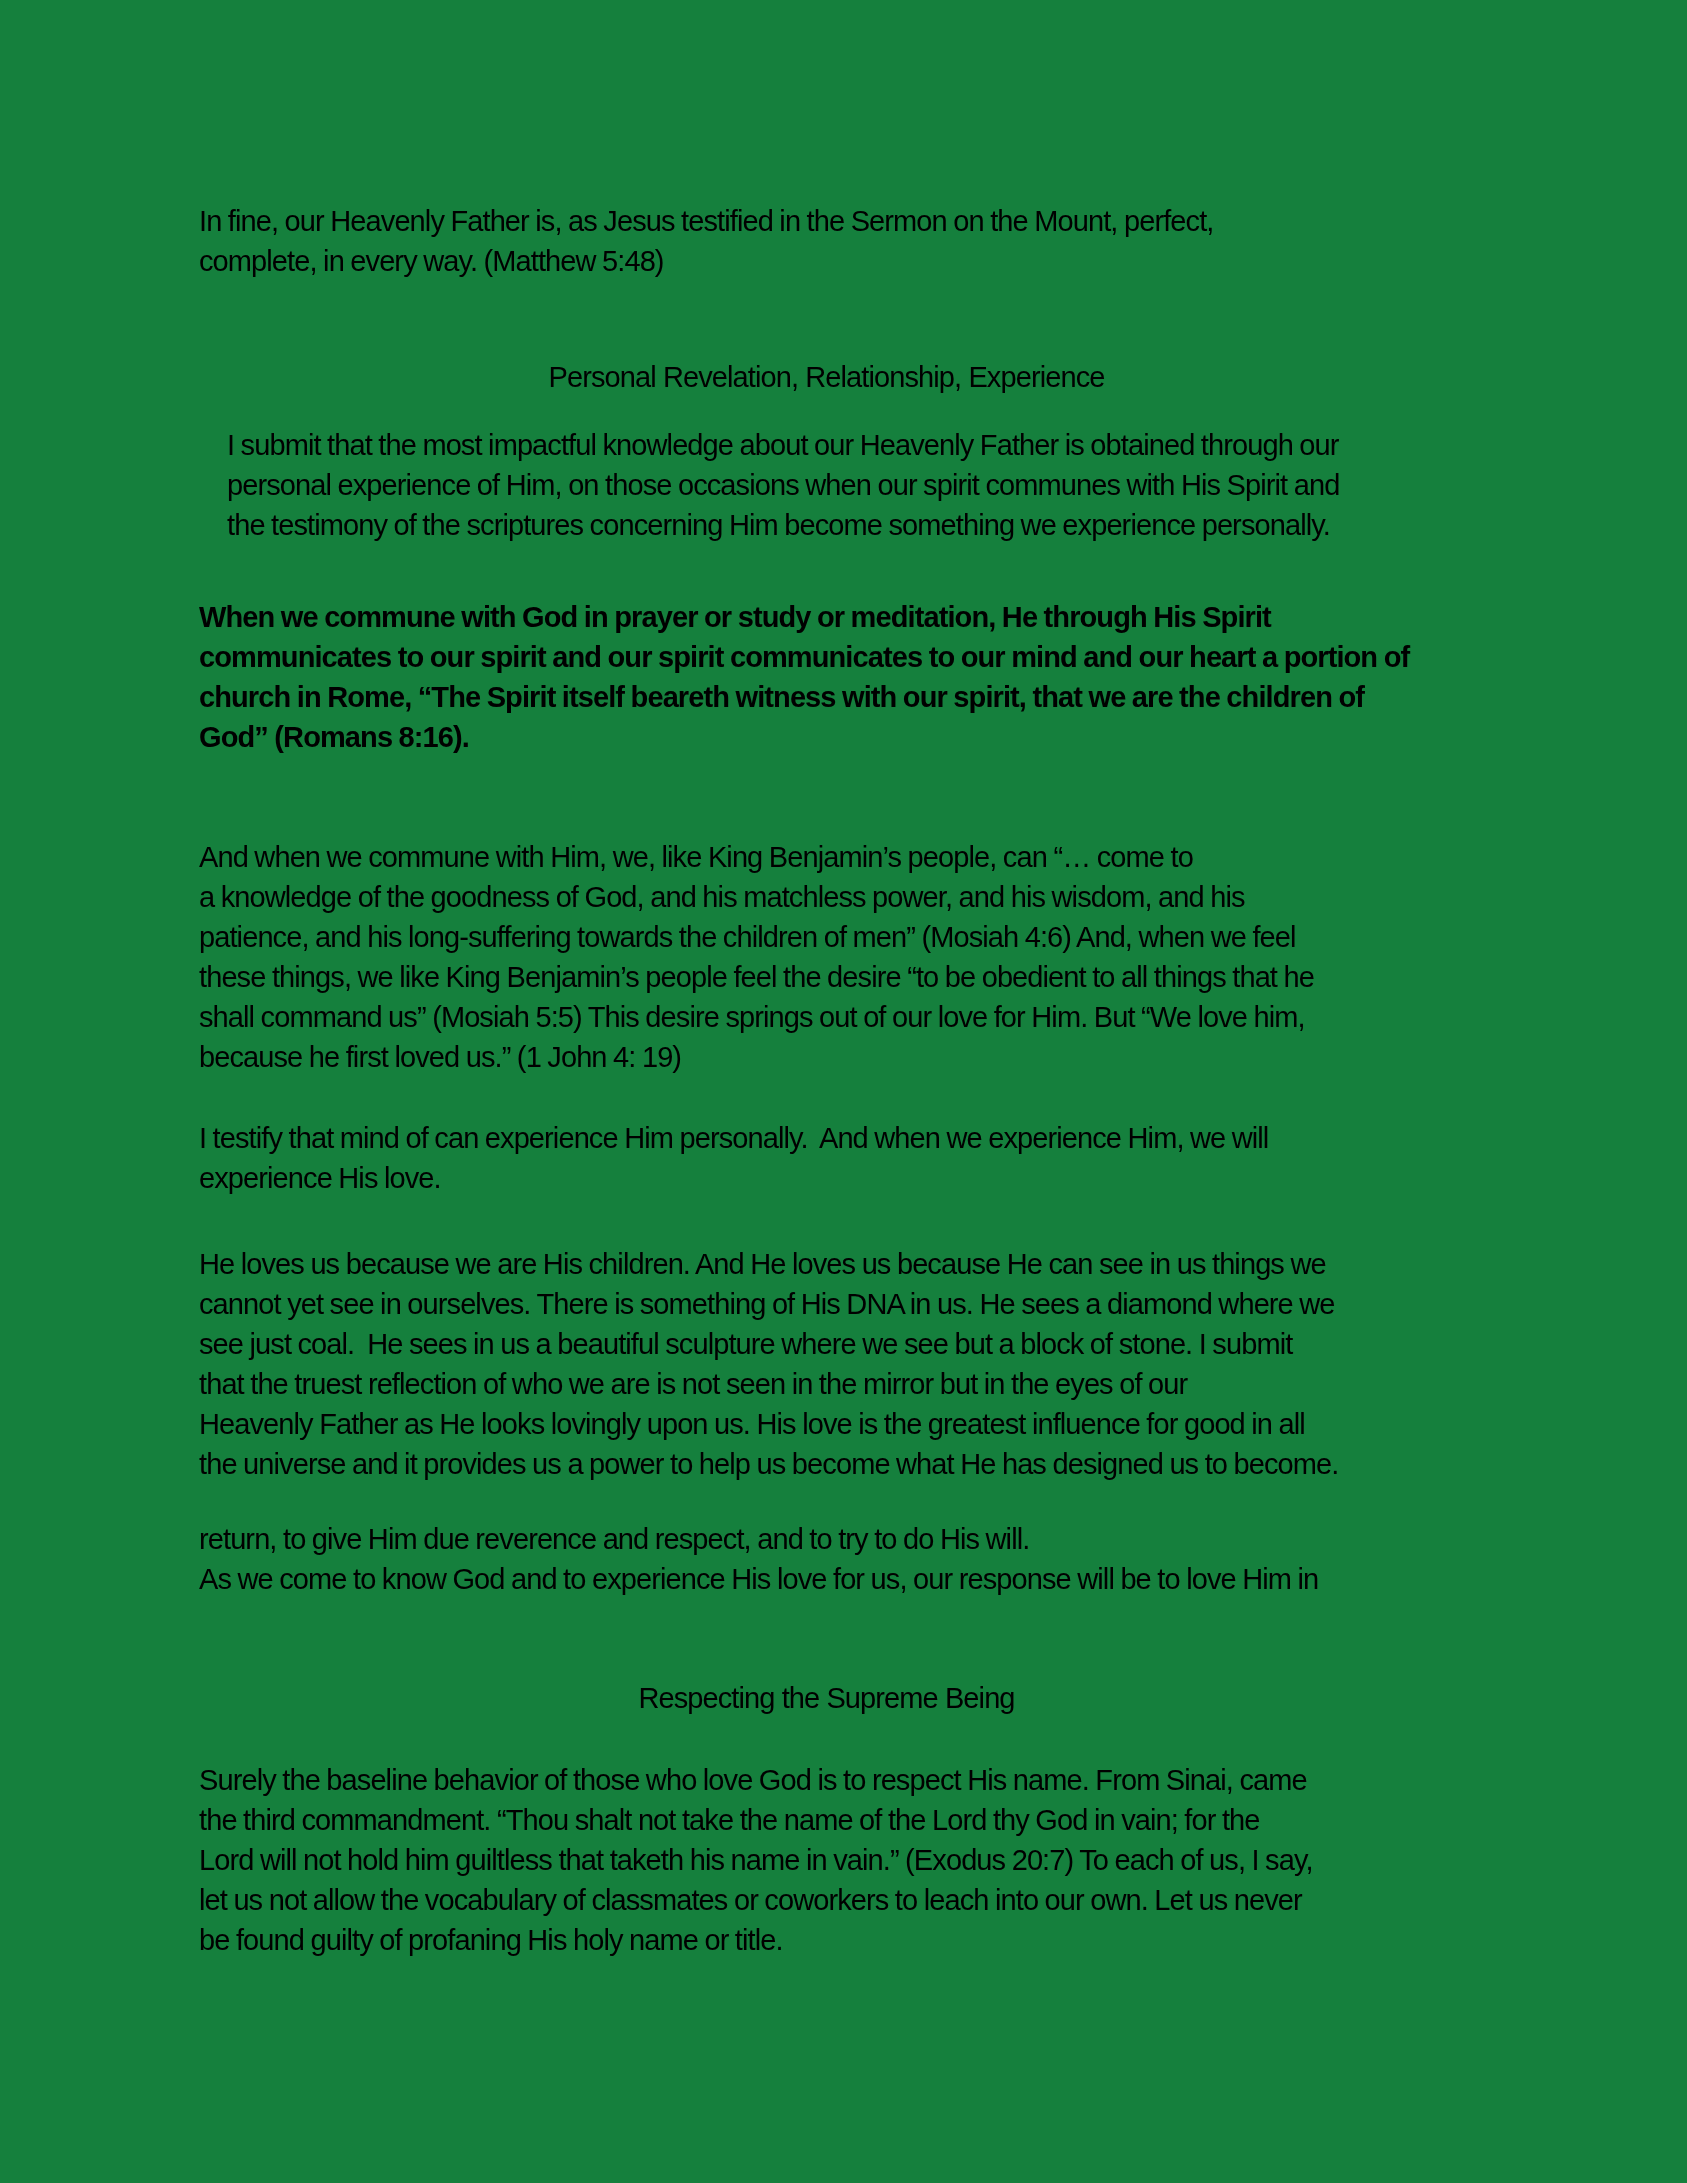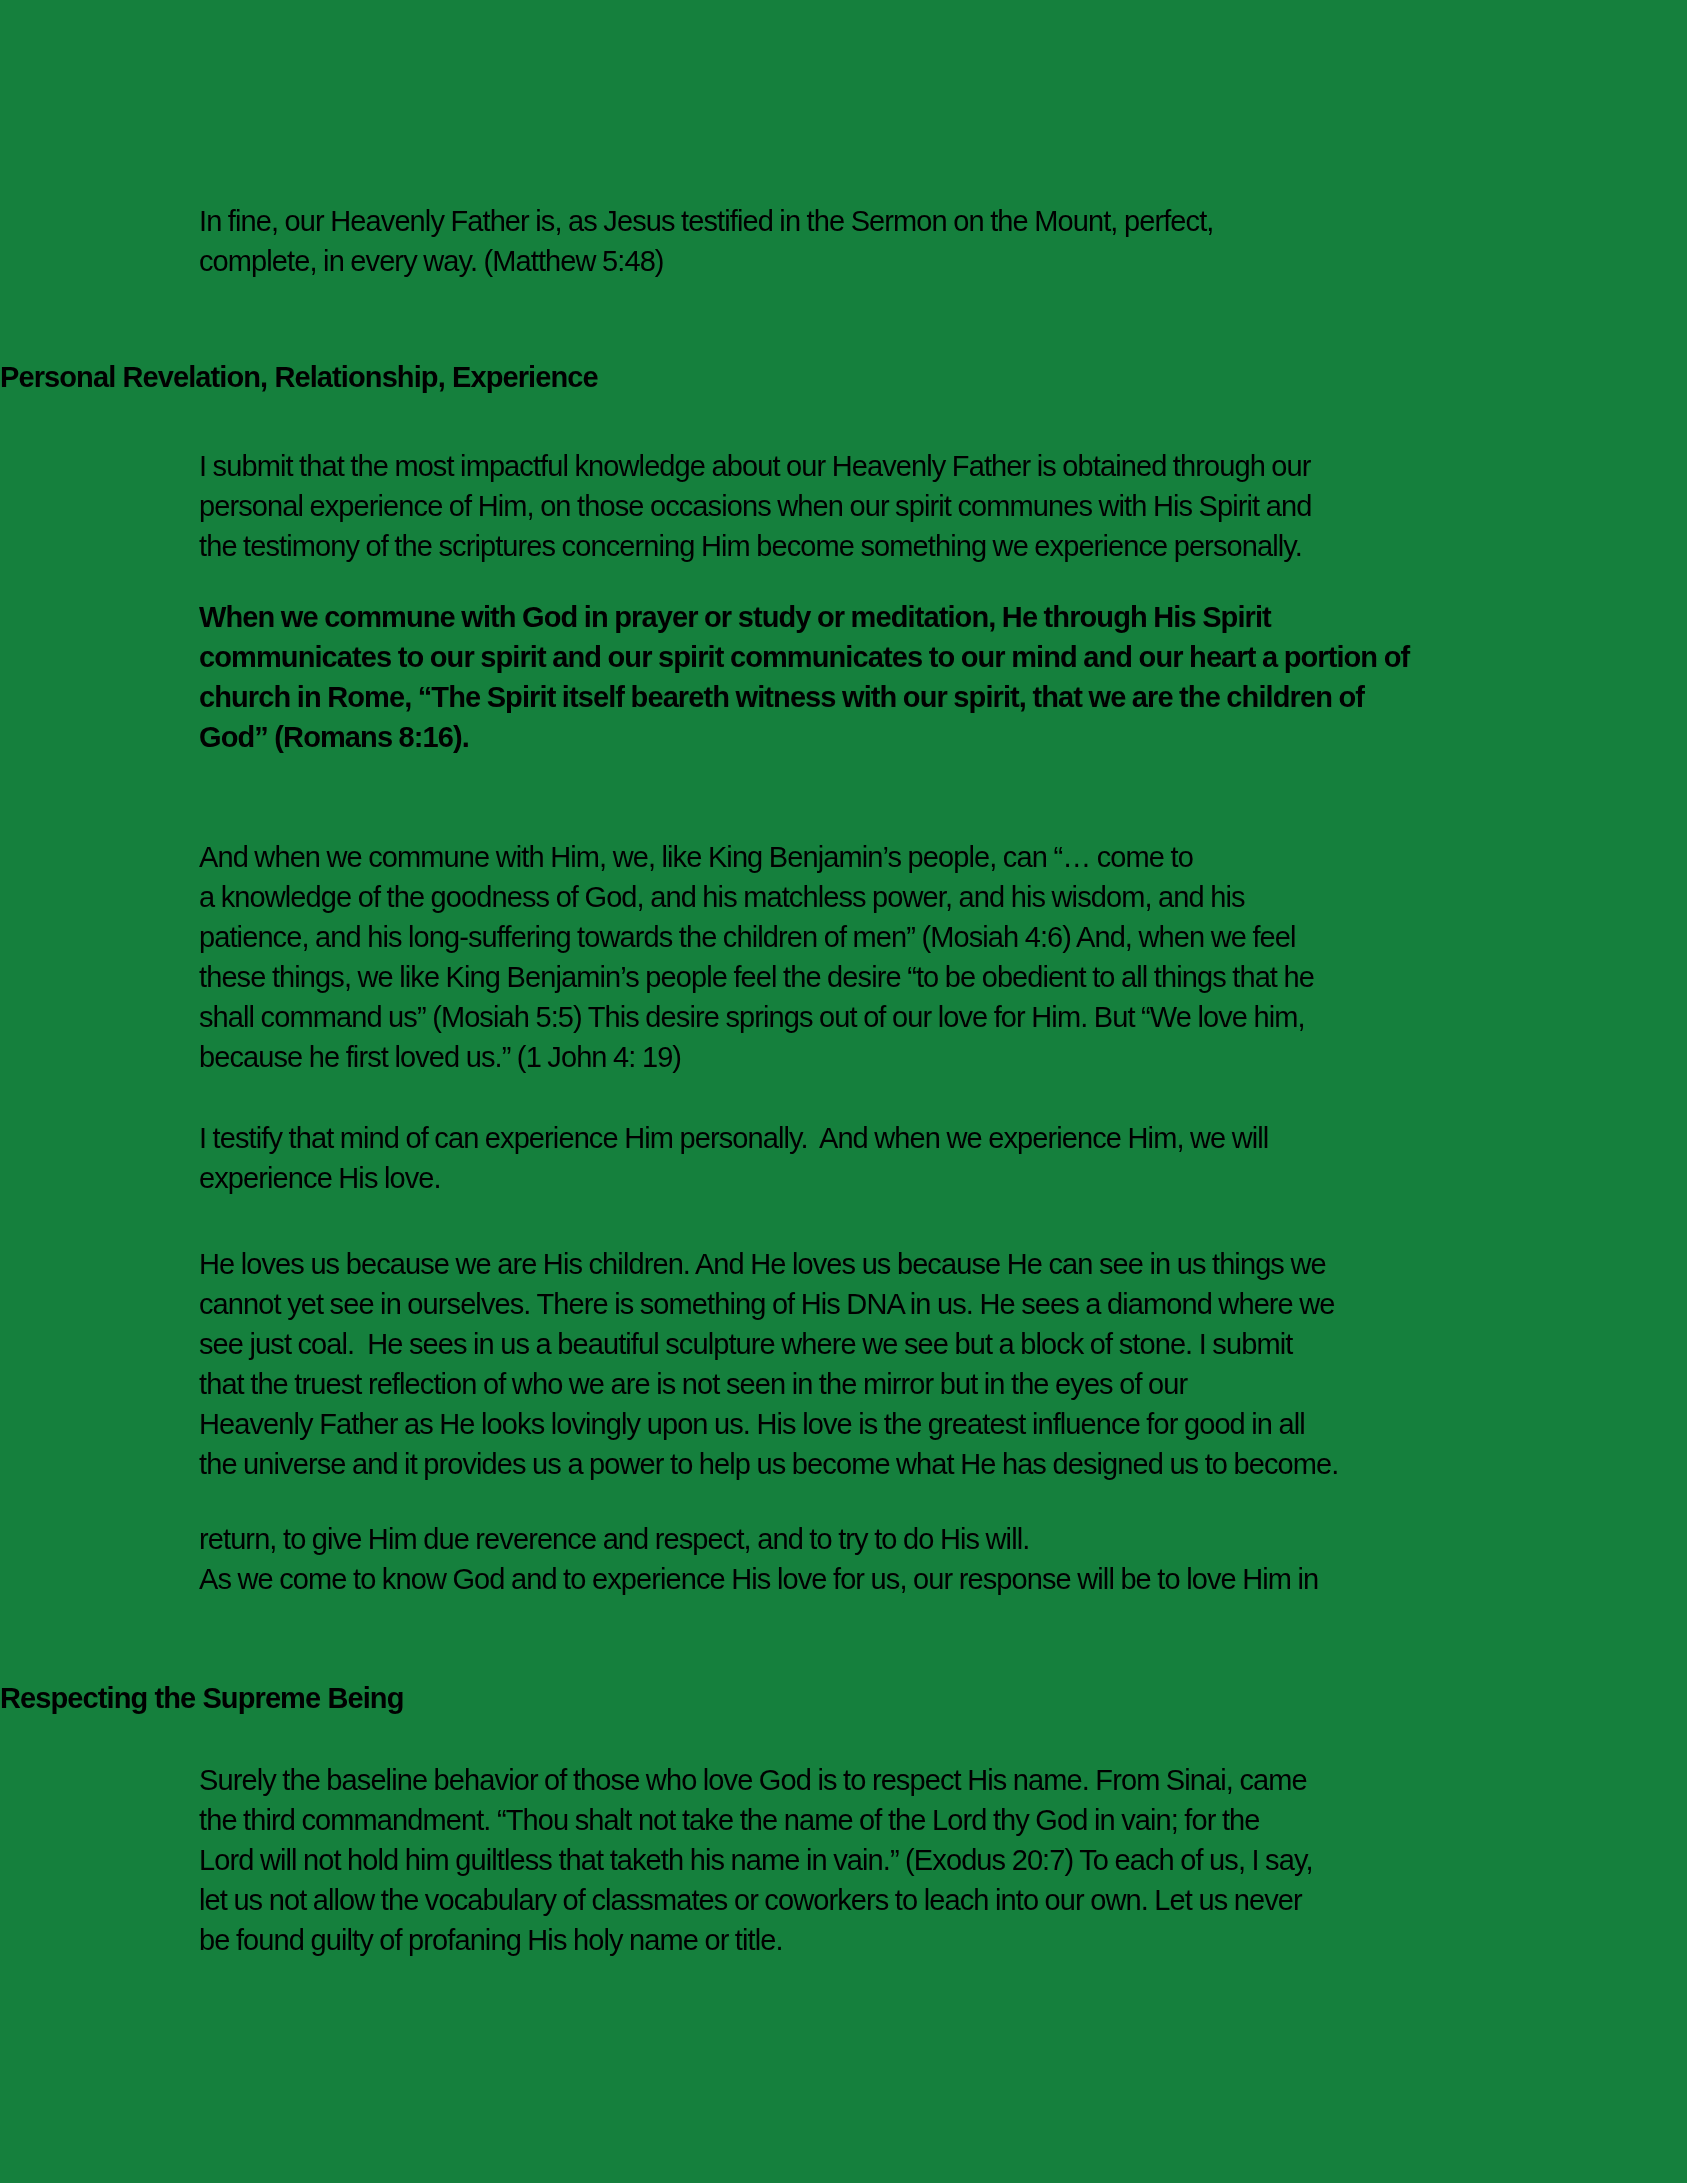--- a/index.html
+++ b/index.html
@@ -6,39 +6,39 @@
   body { width: 1688px; height: 2183px; position: relative; overflow: hidden; }
   .page { position: absolute; left: 0; top: 0; width: 1688px; height: 2183px; background: #15803d; }
   .block { position: absolute; left: 199px; width: 1297px; }
   .line {
     display: block; white-space: pre;
     font-family: "Liberation Sans", sans-serif;
     font-size: 29px; line-height: 40px; color: #000000;
     letter-spacing: -0.9px; word-spacing: -0.7px;
   }
   .heading {
-    position: absolute; left: 0; width: 1653px; text-align: left;
-    font-family: "Liberation Sans", sans-serif; font-weight: bold;
+    position: absolute; left: 0; width: 1653px; text-align: center;
+    font-family: "Liberation Sans", sans-serif; font-weight: normal;
     font-size: 29px; line-height: 40px; color: #000000;
     letter-spacing: -0.9px;
   }
 </style>
 </head>
 <body>
 
 <div class="page">
 
   <div class="block" style="top:201px;">
     <span class="line">In fine, our Heavenly Father is, as Jesus testified in the Sermon on the Mount, perfect,</span>
     <span class="line">complete, in every way. (Matthew 5:48)</span>
   </div>
 
   <div class="heading" style="top:357px;">Personal Revelation, Relationship, Experience</div>
 
-  <div class="block" style="top:446px;">
+  <div class="block" style="top:425px;margin-left:28px;">
     <span class="line">I submit that the most impactful knowledge about our Heavenly Father is obtained through our</span>
     <span class="line">personal experience of Him, on those occasions when our spirit communes with His Spirit and</span>
     <span class="line">the testimony of the scriptures concerning Him become something we experience personally.</span>
   </div>
 
   <div class="block" style="top:597px;font-weight:bold;">
     <span class="line">When we commune with God in prayer or study or meditation, He through His Spirit</span>
     <span class="line">communicates to our spirit and our spirit communicates to our mind and our heart a portion of</span>
     <span class="line">church in Rome, “The Spirit itself beareth witness with our spirit, that we are the children of</span>
     <span class="line">God” (Romans 8:16).</span>

